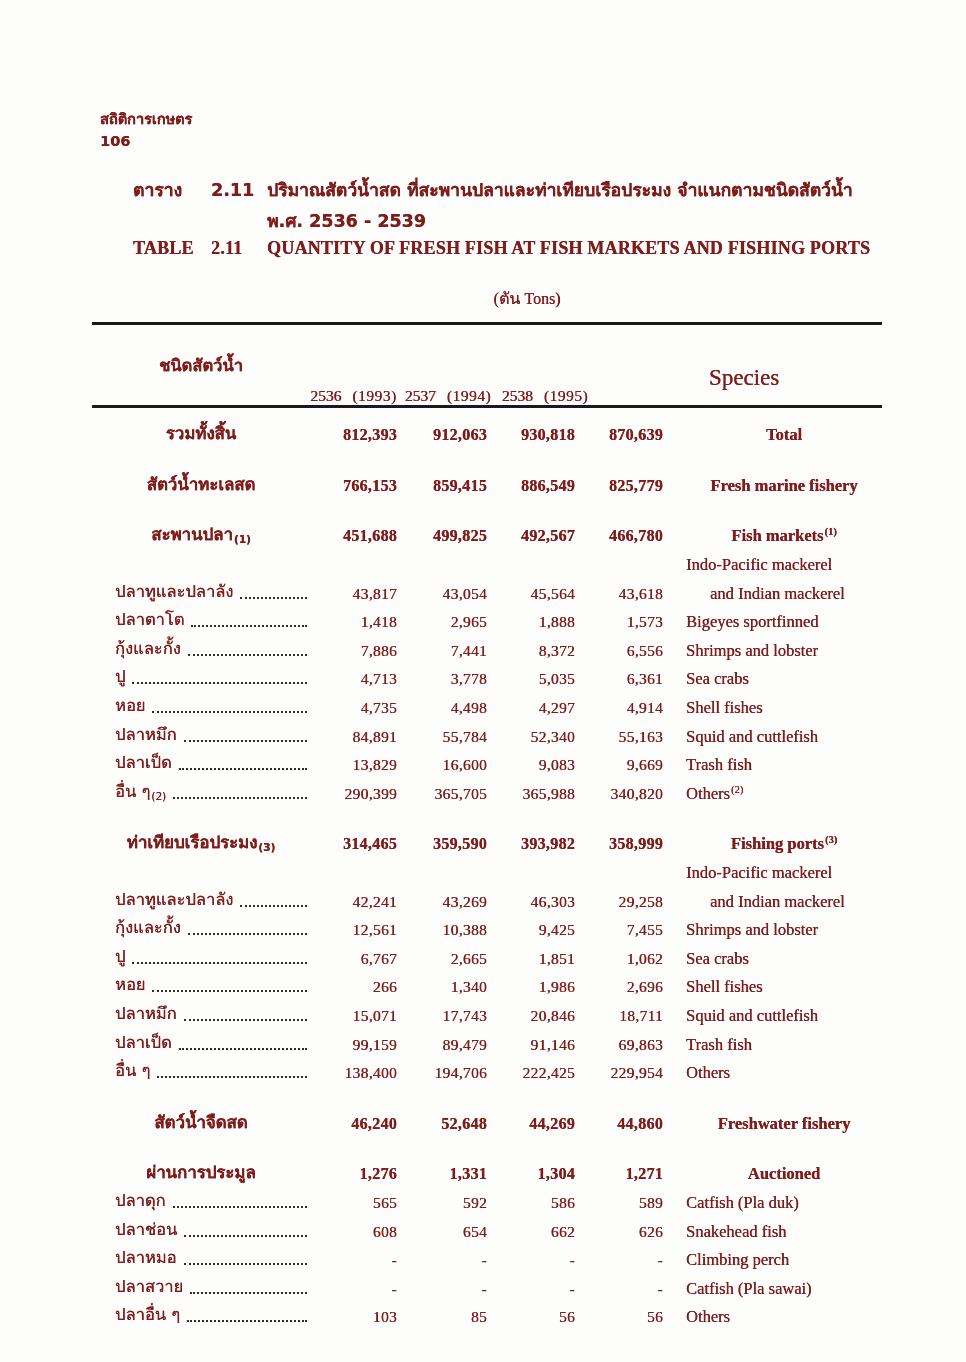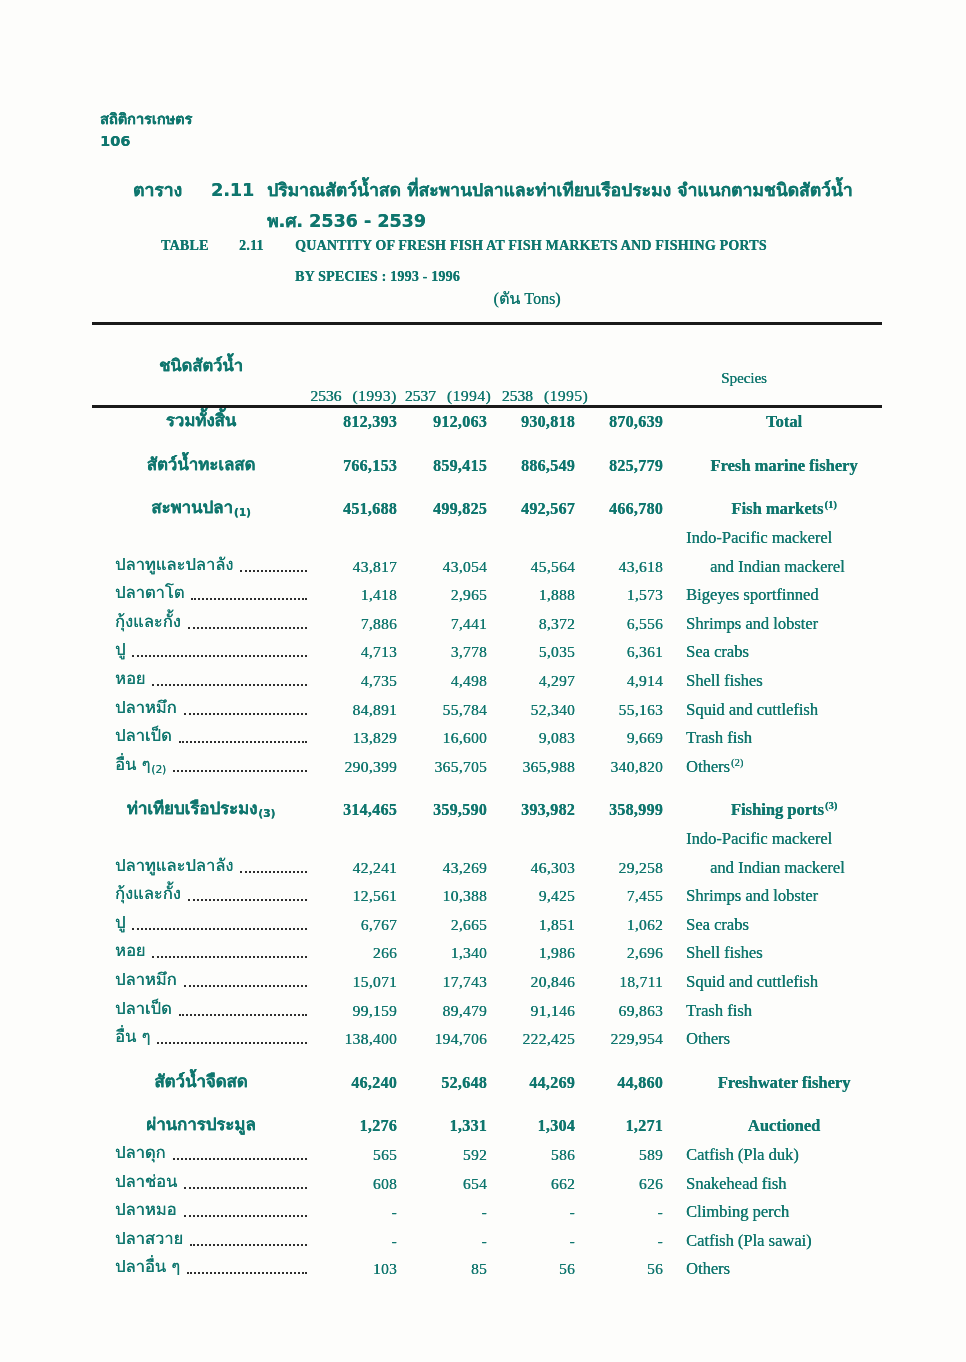--- a/index.html
+++ b/index.html
@@ -1,53 +1,53 @@
 <!DOCTYPE html>
 <html><head>
 <meta charset="utf-8">
 <style>
   html,body{margin:0;padding:0;background:#e8e8e6;}
   .page{
     position:relative;width:966px;height:1362px;margin:0 auto;
-    background:#fdfdfb;color:#0f766e;overflow:hidden;
+    background:#fdfdfb;color:#7f1d1d;overflow:hidden;
     font-family:"DejaVu Sans",sans-serif;
     text-shadow:0.3px 0 0 currentColor; 
   }
   
   .corner{position:absolute;left:100px;top:108px;line-height:22px;font-weight:700;font-size:14.5px;}
   
   .titles{position:absolute;left:133px;top:176px;width:790px;}
   .t-row{display:flex;align-items:baseline;height:31px;}
   .t-col1{width:78px;flex:none;font-weight:700;}
   .t-col2{width:56px;flex:none;font-weight:700;}
   .t-text{flex:1;font-weight:700;white-space:nowrap;}
   .thai-t{font-size:17.5px;}
-  .eng-t{font-family:"Liberation Serif","DejaVu Serif",serif;font-size:14px;letter-spacing:.2px;margin-left:28px;}
+  .eng-t{font-family:"Liberation Serif","DejaVu Serif",serif;font-size:18px;letter-spacing:.2px;}
   .unit{position:absolute;left:0;top:286px;width:966px;text-align:center;
         font-family:"Liberation Serif","DejaVu Sans",serif;font-size:16px;padding-left:44px;}
   
   .table{position:absolute;left:92px;top:322px;width:790px;}
   .rule{height:3px;background:#1a1a1a;}
   .thead{display:flex;height:80px;align-items:stretch;}
   .h-label{width:218px;flex:none;display:flex;align-items:center;justify-content:center;
            font-size:16.5px;font-weight:700;}
   .h-year{flex:none;display:flex;flex-direction:row;align-items:flex-end;justify-content:center;gap:11px;
           font-family:"Liberation Serif","DejaVu Serif",serif;font-size:15.5px;}
   .h-year .ad{letter-spacing:.5px;}
   .h-y1{width:87px;padding-right:6px;}
   .h-y2{width:90px;padding-right:8px;}
   .h-y3{width:88px;padding-right:8px;}
   .h-y4{width:88px;padding-right:6px;}
   .h-species{width:219px;flex:none;display:flex;align-items:center;justify-content:center;
              padding-left:75px;box-sizing:border-box;
-             font-family:"Liberation Serif","DejaVu Serif",serif;font-size:15px;margin-top:26px;}
+             font-family:"Liberation Serif","DejaVu Serif",serif;font-size:23px;margin-top:26px;}
   
-  .tbody{}
+  .tbody{padding-top:13px;}
   .trow{display:flex;height:28.6px;align-items:center;}
-  .trow.section{margin-top:15px;font-weight:700;}
+  .trow.section{margin-top:22px;font-weight:700;}
   .trow.section:first-child{margin-top:0;}
   .c-label{width:218px;flex:none;display:flex;align-items:flex-end;box-sizing:border-box;
            padding:0 0 3px 23px;font-size:16.5px;line-height:1.15;white-space:nowrap;}
   .section .c-label{justify-content:center;padding-left:0;font-size:16.8px;}
   .leader{flex:1;border-bottom:2.2px dotted #2e2e2e;margin:0 3px 3px 7px;min-width:10px;}
   .sup{font-size:10.5px;vertical-align:super;line-height:0;position:relative;top:-6px;margin-left:1px;}
   .c-num{flex:none;text-align:right;font-family:"Liberation Serif","DejaVu Serif",serif;
          font-size:15.5px;letter-spacing:.3px;}
   .c-n1{width:87px;}.c-n2{width:90px;}.c-n3{width:88px;}.c-n4{width:88px;}
   .section .c-num{font-size:16px;}
@@ -74,25 +74,20 @@
     </div>
     <div class="t-row thai-t">
       <div class="t-col1"></div>
       <div class="t-col2"></div>
       <div class="t-text">พ.ศ. 2536 - 2539</div>
     </div>
     <div class="t-row eng-t">
       <div class="t-col1">TABLE</div>
       <div class="t-col2">2.11</div>
       <div class="t-text">QUANTITY OF FRESH FISH AT FISH MARKETS AND FISHING PORTS</div>
-    </div>
-    <div class="t-row eng-t">
-      <div class="t-col1"></div>
-      <div class="t-col2"></div>
-      <div class="t-text">BY SPECIES : 1993 - 1996</div>
     </div>
   </div>
 
   <div class="unit">(ตัน  Tons)</div>
 
   <div class="table">
     <div class="rule"></div>
     <div class="thead">
       <div class="h-label">ชนิดสัตว์น้ำ</div>
       <div class="h-year h-y1">

